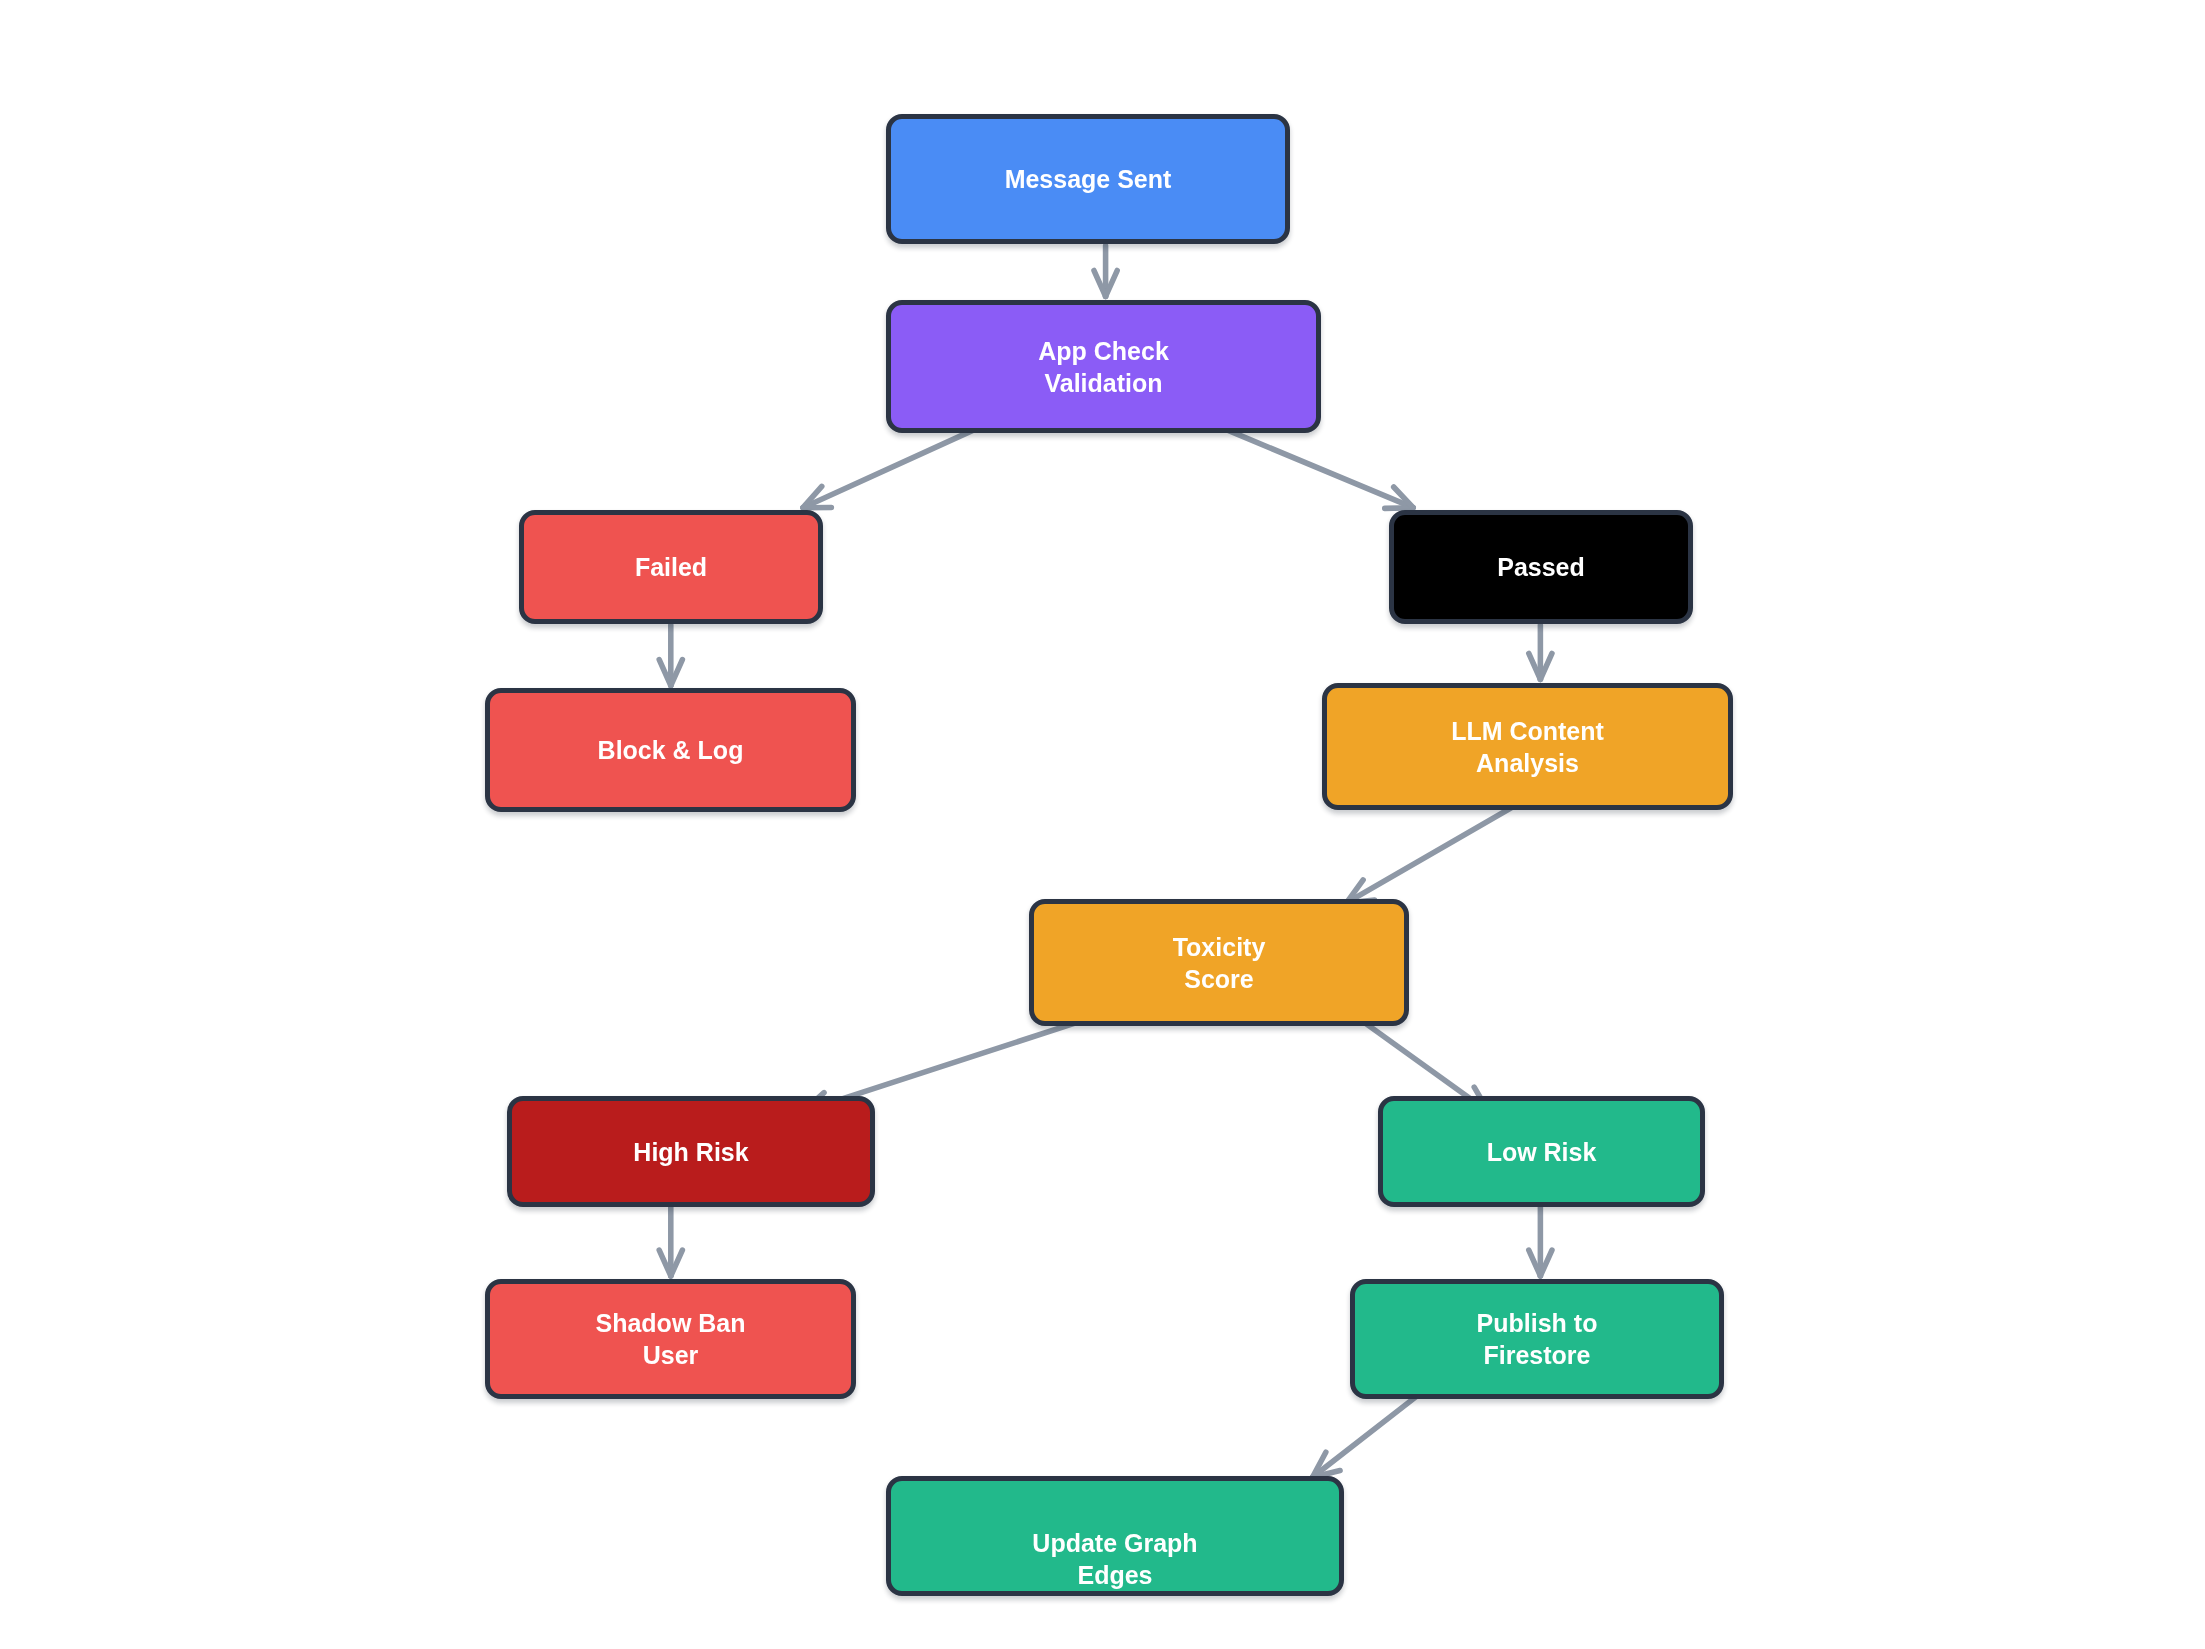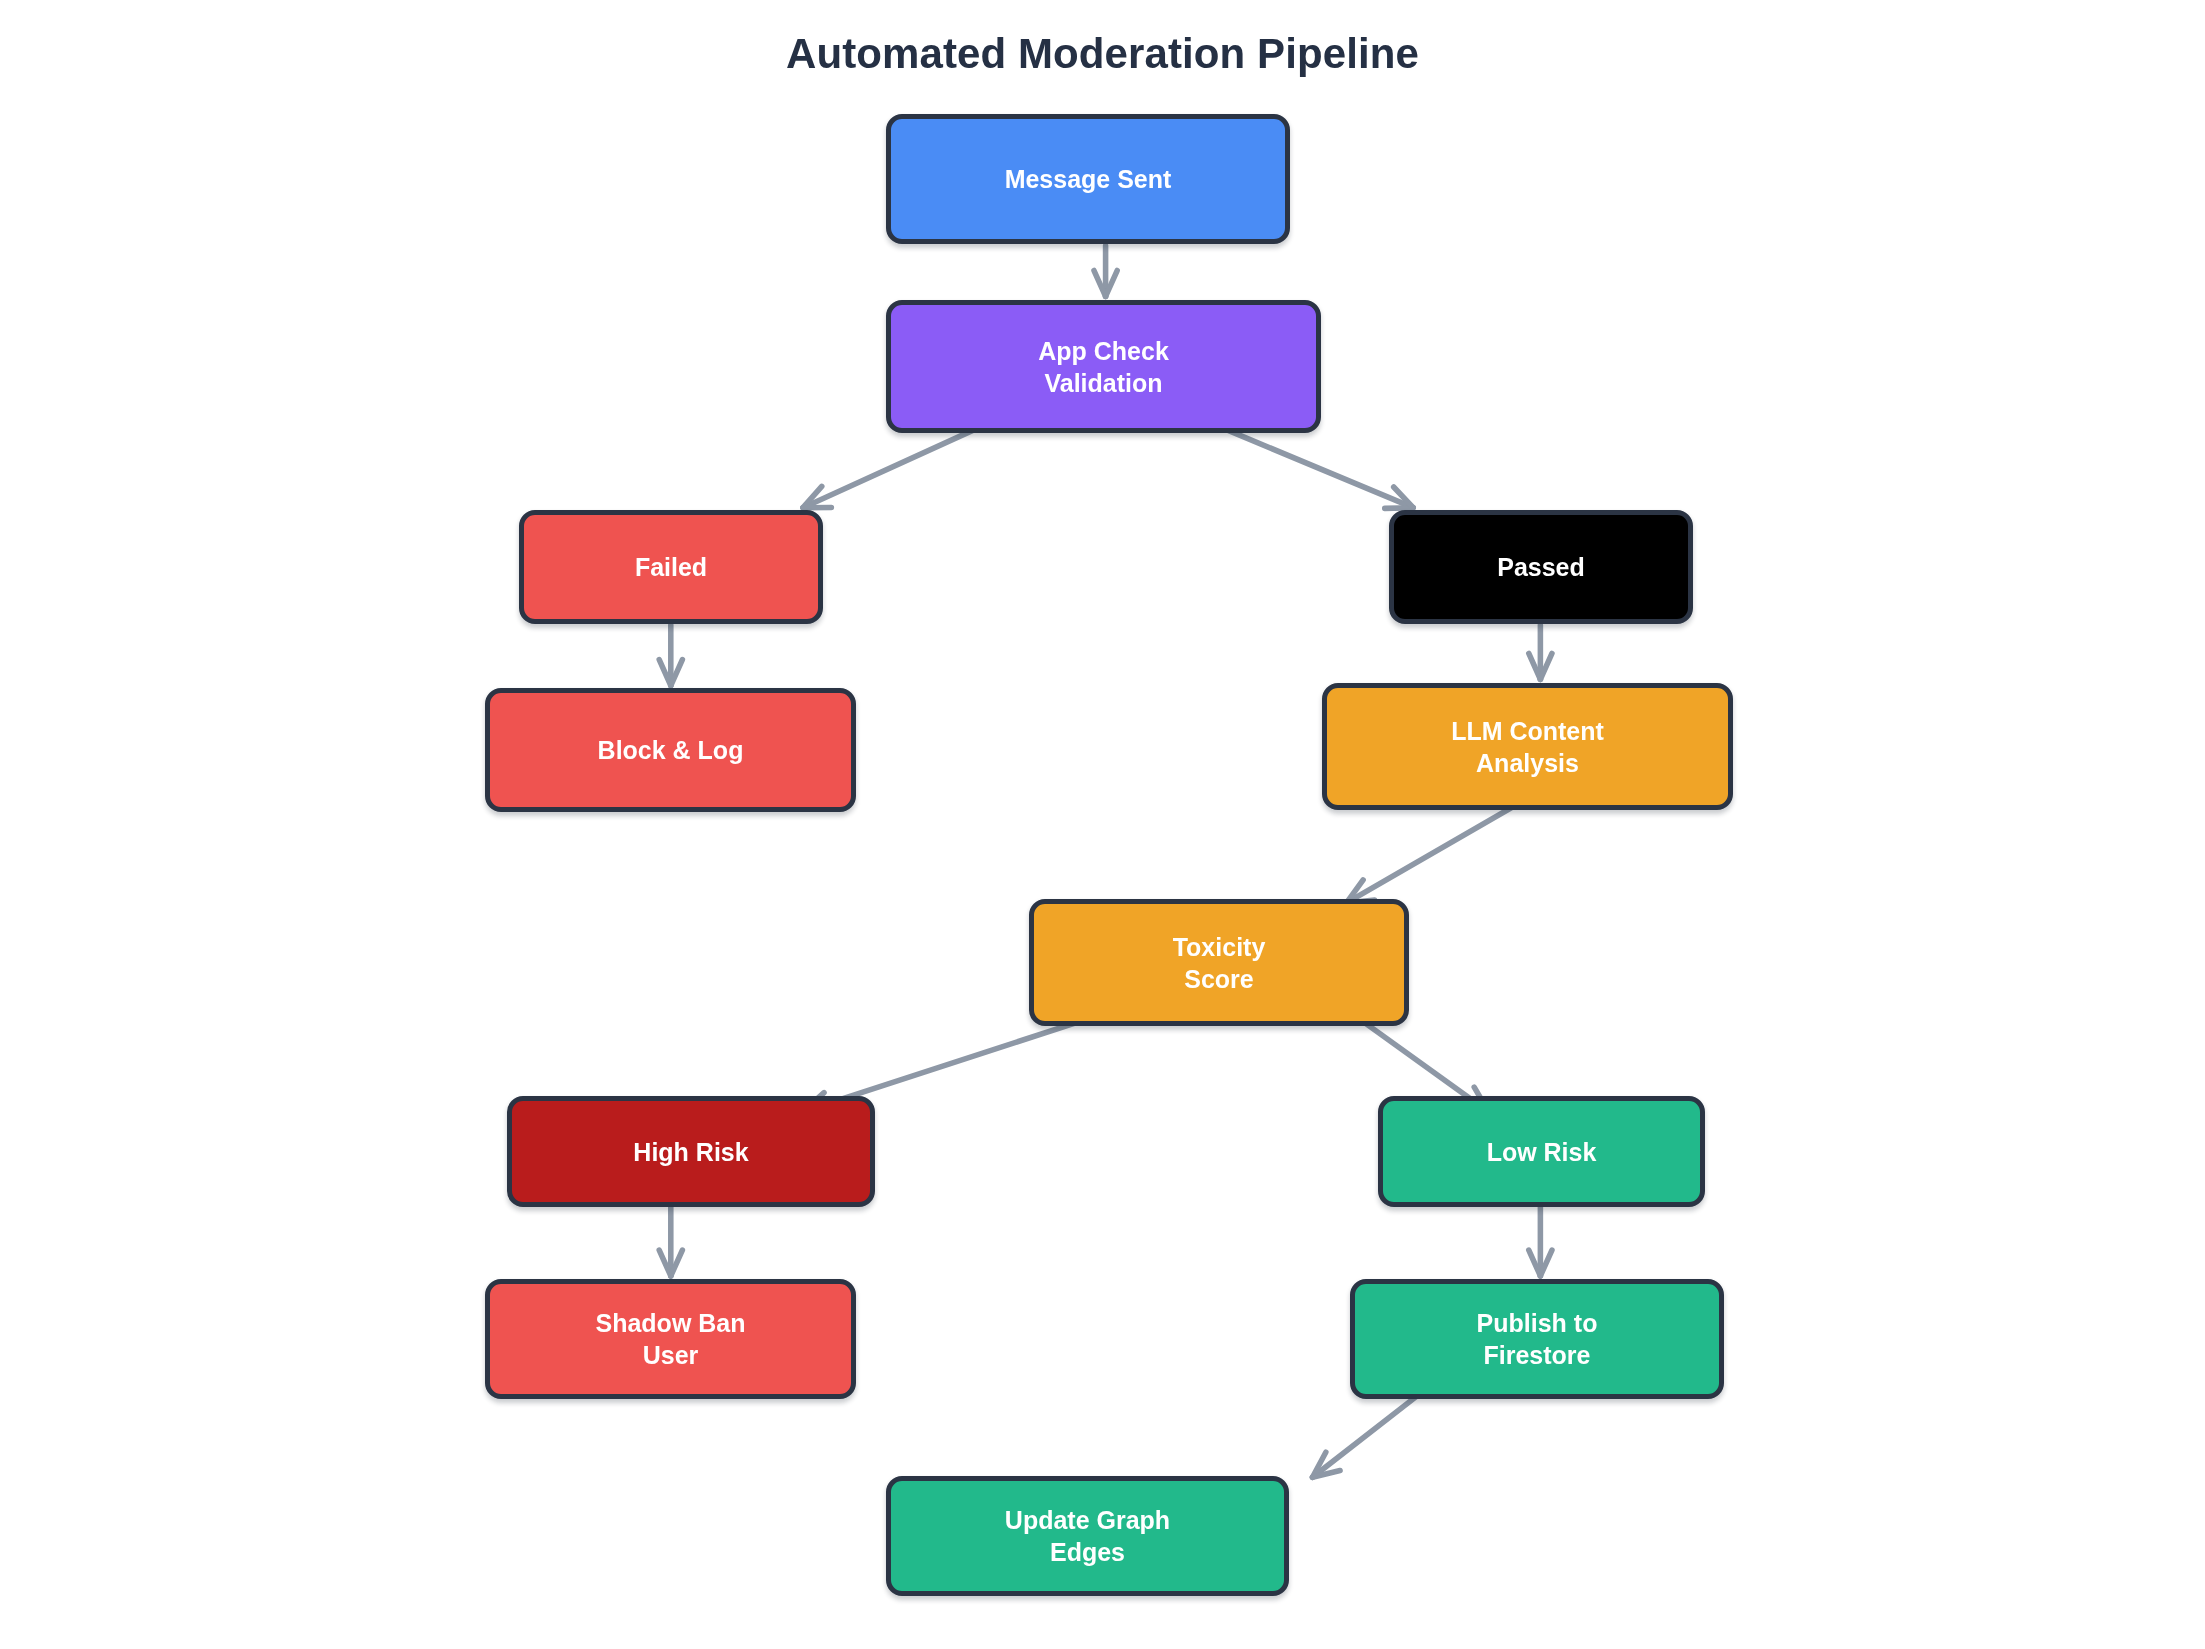--- a/index.html
+++ b/index.html
@@ -65,21 +65,20 @@
     display: block;
     white-space: pre-line;
     padding: 0 8.6px;
   }
 </style>
 </head>
 <body>
 
 <div id="canvas">
 
-  <div class="diagram-title">Automated Moderation Pipeline</div>
 
   <svg id="edge-layer" viewBox="0 0 3570 2670" width="2205" height="1649" xmlns="http://www.w3.org/2000/svg">
       <g>
         <line x1="1790" y1="398" x2="1790" y2="480" stroke="#8e98a6" stroke-width="9" stroke-linecap="round"></line>
         <line x1="1790" y1="480" x2="1771.2430191592598" y2="437.9979087456338" stroke="#8e98a6" stroke-width="9" stroke-linecap="round"></line>
         <line x1="1790" y1="480" x2="1808.7569808407402" y2="437.9979087456338" stroke="#8e98a6" stroke-width="9" stroke-linecap="round"></line>
       </g>
       <g>
         <line x1="1590" y1="690" x2="1300" y2="822" stroke="#8e98a6" stroke-width="9" stroke-linecap="round"></line>
         <line x1="1300" y1="822" x2="1330.4576984688147" y2="787.5278575661047" stroke="#8e98a6" stroke-width="9" stroke-linecap="round"></line>
@@ -142,18 +141,18 @@
       <div class="node" style="left: 1322px; top: 683px; width: 411px; height: 127px; background: rgb(240, 164, 39); border-color: rgb(43, 52, 68); color: rgb(255, 255, 255); text-align: center;"><span class="node-label">LLM Content
 Analysis</span></div>
       <div class="node" style="left: 1029px; top: 899px; width: 380px; height: 127px; background: rgb(240, 164, 39); border-color: rgb(43, 52, 68); color: rgb(255, 255, 255);"><span class="node-label">Toxicity
 Score</span></div>
       <div class="node" style="left: 507px; top: 1096px; width: 368px; height: 111px; background: #b91c1c; border-color: rgb(43, 52, 68); color: rgb(255, 255, 255);"><span class="node-label">High Risk</span></div>
       <div class="node" style="left: 1378px; top: 1096px; width: 327px; height: 111px; background: rgb(34, 185, 139); border-color: rgb(43, 52, 68); color: rgb(255, 255, 255);"><span class="node-label">Low Risk</span></div>
       <div class="node" style="left: 485px; top: 1279px; width: 371px; height: 120px; background: rgb(239, 83, 80); border-color: rgb(43, 52, 68); color: rgb(255, 255, 255);"><span class="node-label">Shadow Ban
 User</span></div>
       <div class="node" style="left: 1350px; top: 1279px; width: 374px; height: 120px; background: rgb(34, 185, 139); border-color: rgb(43, 52, 68); color: rgb(255, 255, 255);"><span class="node-label">Publish to
 Firestore</span></div>
-      <div class="node" style="left: 886px; top: 1476px; width: 403px; height: 120px; background: rgb(34, 185, 139); border-color: rgb(43, 52, 68); color: rgb(255, 255, 255);"><span class="node-label">Update Graph
+      <div class="node" style="left: 886px; top: 1476px; width: 458px; height: 120px; background: rgb(34, 185, 139); border-color: rgb(43, 52, 68); color: rgb(255, 255, 255); align-items: flex-end;"><span class="node-label">Update Graph
 Edges</span></div>
     </div>
 
 </div>
 
 
 </body></html>

